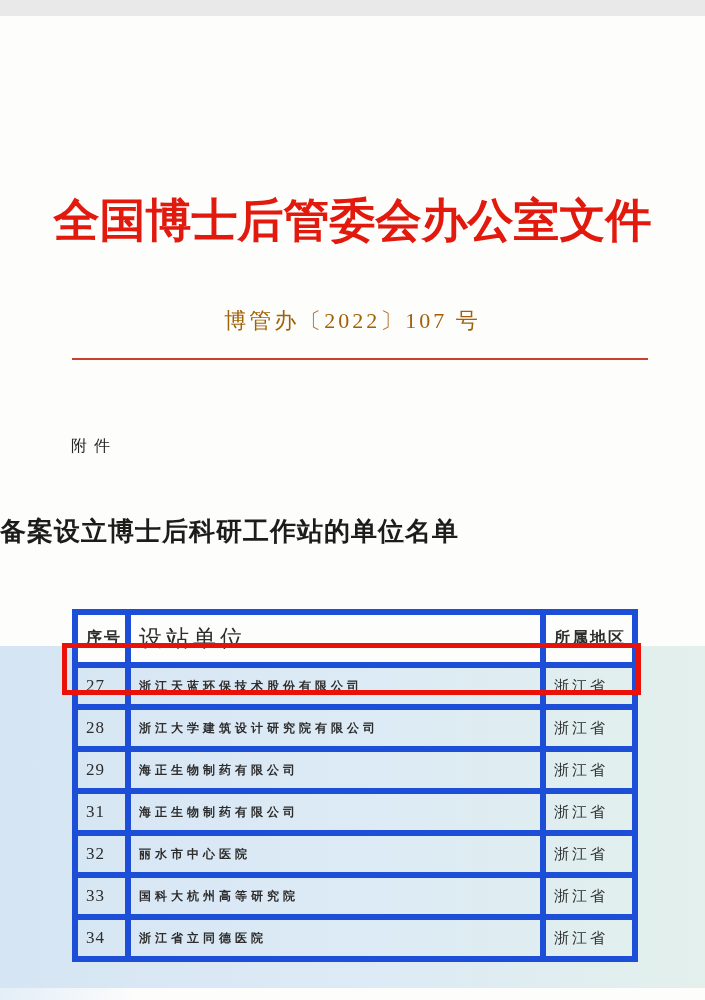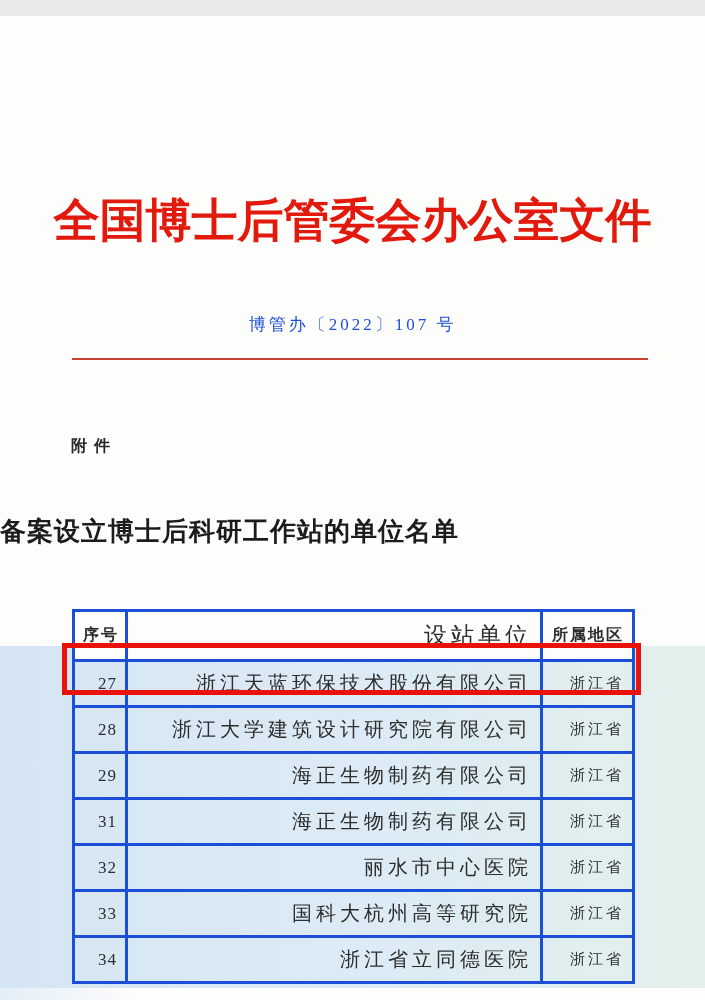--- a/index.html
+++ b/index.html
@@ -22,62 +22,62 @@
     background:linear-gradient(90deg,#e3eef7,rgba(255,255,255,0));
   }
   .doc-title{
     position:absolute;top:174px;left:0;width:100%;
     text-align:center;
     font-size:46px;font-weight:bold;
     letter-spacing:0px;
     white-space:nowrap;
   }
   .doc-number{
-    position:absolute;top:297px;left:0;width:100%;
+    position:absolute;top:290px;left:0;width:100%;
     text-align:center;
-    font-size:17px;letter-spacing:3px;color:#1d4ed8;
+    font-size:22px;letter-spacing:3px;color:#a16207;
   }
   .red-rule{
     position:absolute;top:342px;left:72px;width:576px;height:2px;
   }
   .attachment{
     position:absolute;top:420px;left:71px;
-    font-size:16px;font-weight:bold;letter-spacing:7px;color:#262626;
+    font-size:16px;font-weight:normal;letter-spacing:7px;color:#262626;
   }
   .section-title{
     position:absolute;top:498px;left:0;width:100%;
     text-align:left;
     font-size:26px;font-weight:bold;letter-spacing:1px;color:#1c1c1c;
     white-space:nowrap;
   }
   table.roster{
     position:absolute;left:72px;top:593px;
     width:560px;
     border-collapse:collapse;
     table-layout:fixed;
   }
   table.roster th,table.roster td{
-    border:3px solid #1d4ed8;
-    text-align:right;
+    border:6px solid #1d4ed8;
+    text-align:left;
     vertical-align:middle;
     padding:8px;
     overflow:hidden;
     white-space:nowrap;
   }
   table.roster{border:2px solid #444;}
   col.c-no{width:53px;}
   col.c-unit{width:415px;}
   col.c-region{width:92px;}
   tr.head-row{height:38px;background:#fdfdfc;}
   tr.body-row{height:41.5px;background:transparent;}
   th.h-no{font-size:16px;font-weight:bold;letter-spacing:2px;}
   th.h-unit{font-size:23px;font-weight:normal;letter-spacing:4px;}
   th.h-region{font-size:16px;font-weight:bold;letter-spacing:2px;}
   td.no{font-size:17px;letter-spacing:1px;}
-  td.unit{font-size:20px;letter-spacing:4px;}
+  td.unit{font-size:12px;letter-spacing:4px;font-weight:bold;}
   td.region{font-size:15px;letter-spacing:3px;}
   .highlight-box{
     position:absolute;left:62px;top:627px;width:579px;height:52px;
     border:5px solid #ea1208;
     box-sizing:border-box;
     pointer-events:none;
   }
 </style>
 </head>
 <body>

